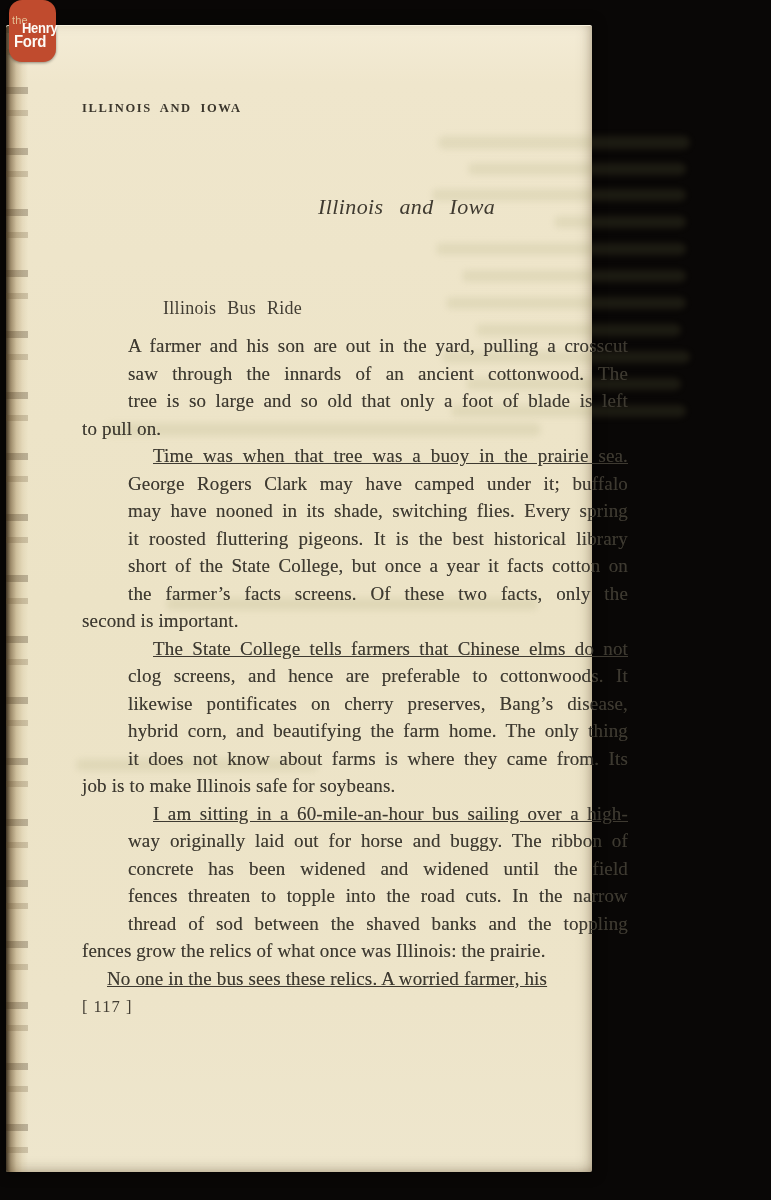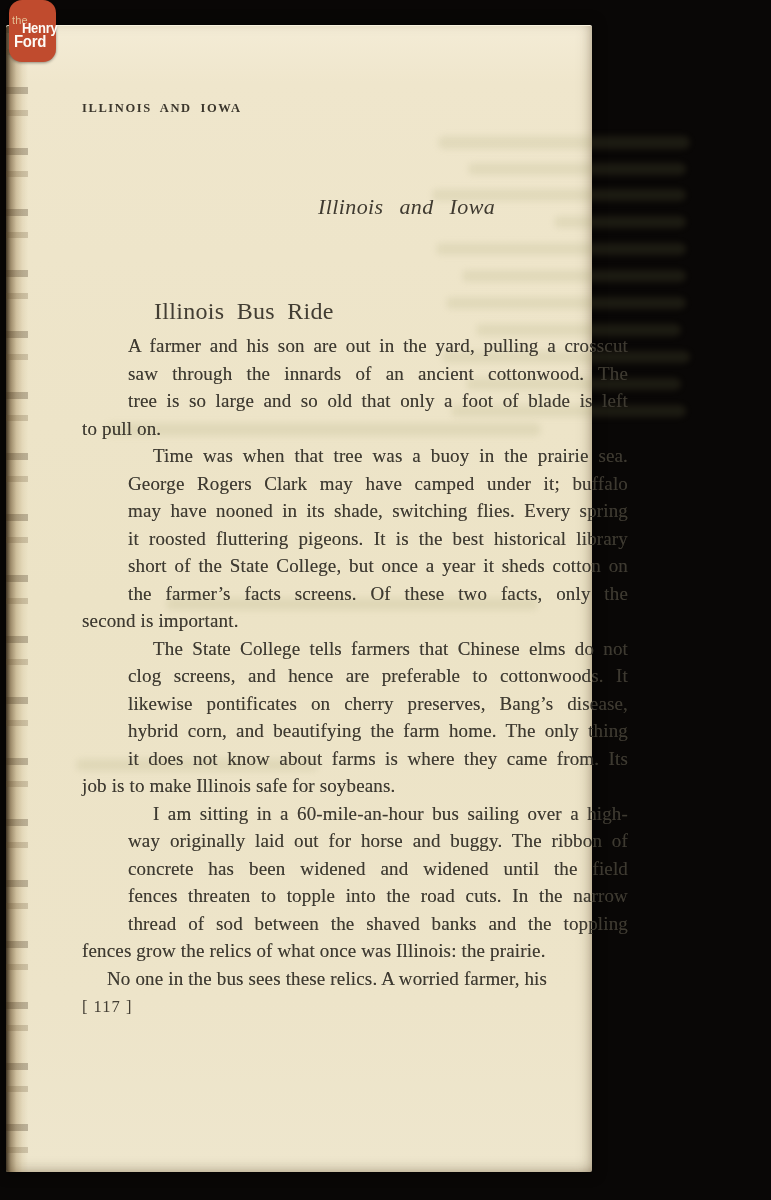--- a/index.html
+++ b/index.html
@@ -58,33 +58,33 @@
     position:absolute;left:76px;top:75px;
     font-size:12.5px;font-weight:bold;color:#3b362c;
     letter-spacing:1.6px;word-spacing:4px;white-space:nowrap;
   }
   .chapter-title{
     position:absolute;left:312px;top:168px;
     font-size:22px;font-style:italic;color:#3f3a30;
     word-spacing:10px;letter-spacing:.4px;white-space:nowrap;
   }
   .section-heading{
-    position:absolute;left:148px;top:272px;
-    font-size:24px;color:#423d33;
+    position:absolute;left:157px;top:272px;
+    font-size:18px;color:#423d33;
     word-spacing:6px;letter-spacing:.3px;white-space:nowrap;
   }
   .body-text{
     position:absolute;left:76px;top:306px;width:546px;
     font-size:19px;line-height:27.5px;color:#3e3a31;
     letter-spacing:.15px;
     text-shadow:0 0 .5px rgba(62,58,49,.55);
   }
   .bl{white-space:nowrap;}
   .bl.j{white-space:normal;text-align:justify;text-align-last:justify;margin-left:46px;}
-  .bl.ind{padding-left:25px;}
+  .bl.ind{padding-left:25px;text-decoration:underline;}
   .page-number{
     position:absolute;left:76px;top:971px;width:546px;
     text-align:left;font-size:16.5px;color:#423d33;letter-spacing:1px;
   }
   
   .sm{
     position:absolute;background:rgba(146,146,94,.14);
     filter:blur(3px);border-radius:7px;pointer-events:none;
   }
 </style>
@@ -118,21 +118,21 @@
 
   <div class="body-text" id="body-text">
       <div class="bl j">A farmer and his son are out in the yard, pulling a crosscut</div>
       <div class="bl j">saw through the innards of an ancient cottonwood. The</div>
       <div class="bl j">tree is so large and so old that only a foot of blade is left</div>
       <div class="bl">to pull on.</div>
       <div class="bl j ind">Time was when that tree was a buoy in the prairie sea.</div>
       <div class="bl j">George Rogers Clark may have camped under it; buffalo</div>
       <div class="bl j">may have nooned in its shade, switching flies. Every spring</div>
       <div class="bl j">it roosted fluttering pigeons. It is the best historical library</div>
-      <div class="bl j">short of the State College, but once a year it sheds cotton on</div>
+      <div class="bl j">short of the State College, but once a year it facts cotton on</div>
       <div class="bl j">the farmer’s facts screens. Of these two facts, only the</div>
       <div class="bl">second is important.</div>
       <div class="bl j ind">The State College tells farmers that Chinese elms do not</div>
       <div class="bl j">clog screens, and hence are preferable to cottonwoods. It</div>
       <div class="bl j">likewise pontificates on cherry preserves, Bang’s disease,</div>
       <div class="bl j">hybrid corn, and beautifying the farm home. The only thing</div>
       <div class="bl j">it does not know about farms is where they came from. Its</div>
       <div class="bl">job is to make Illinois safe for soybeans.</div>
       <div class="bl j ind">I am sitting in a 60-mile-an-hour bus sailing over a high-</div>
       <div class="bl j">way originally laid out for horse and buggy. The ribbon of</div>

